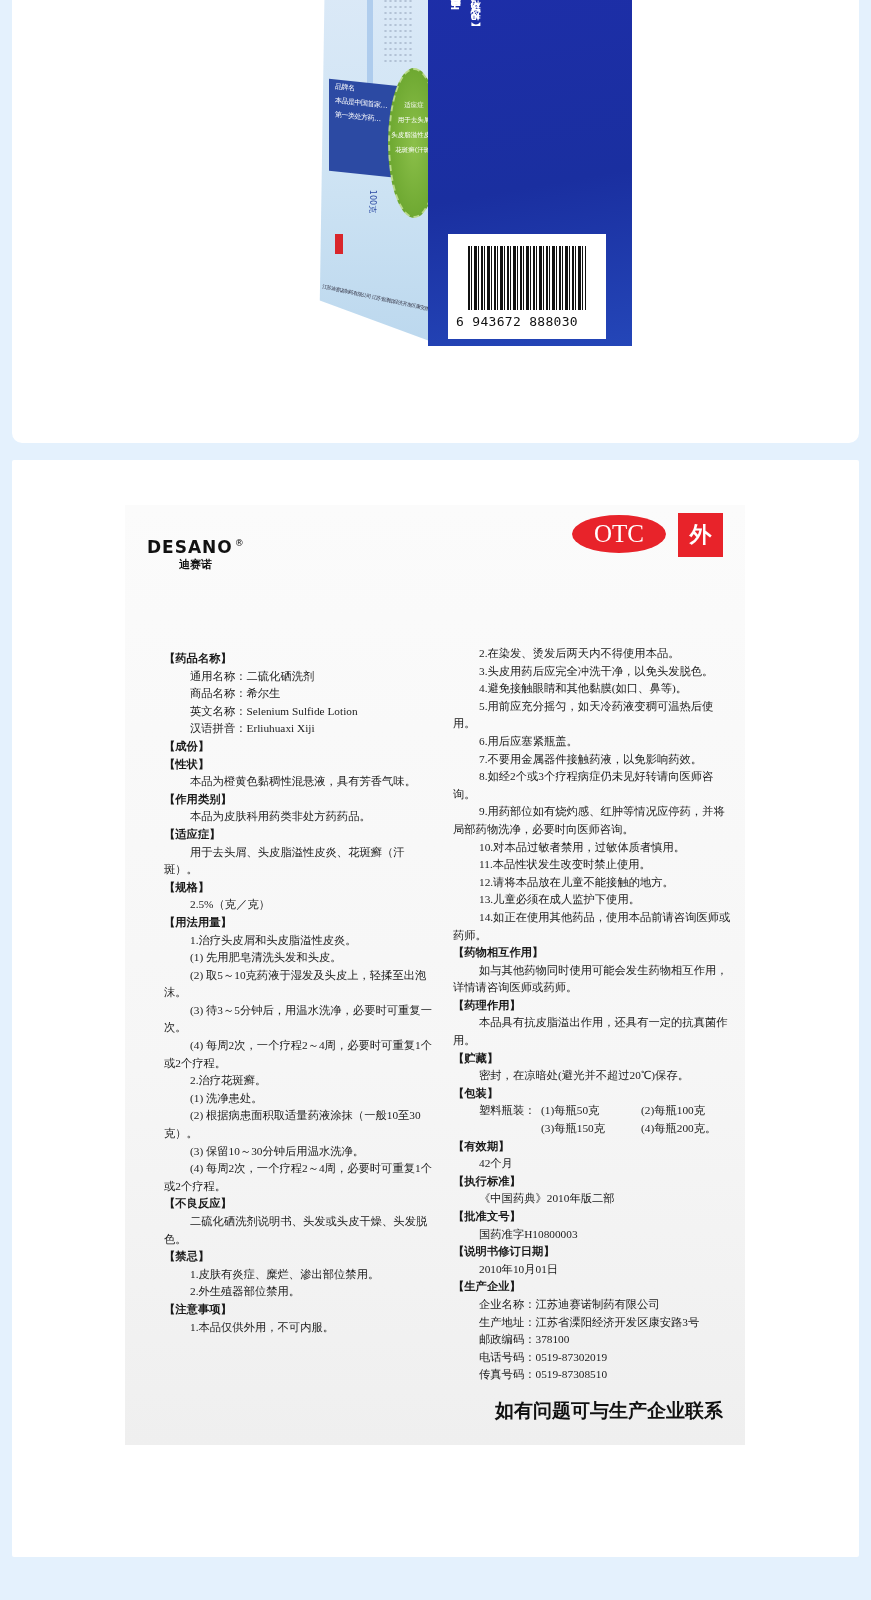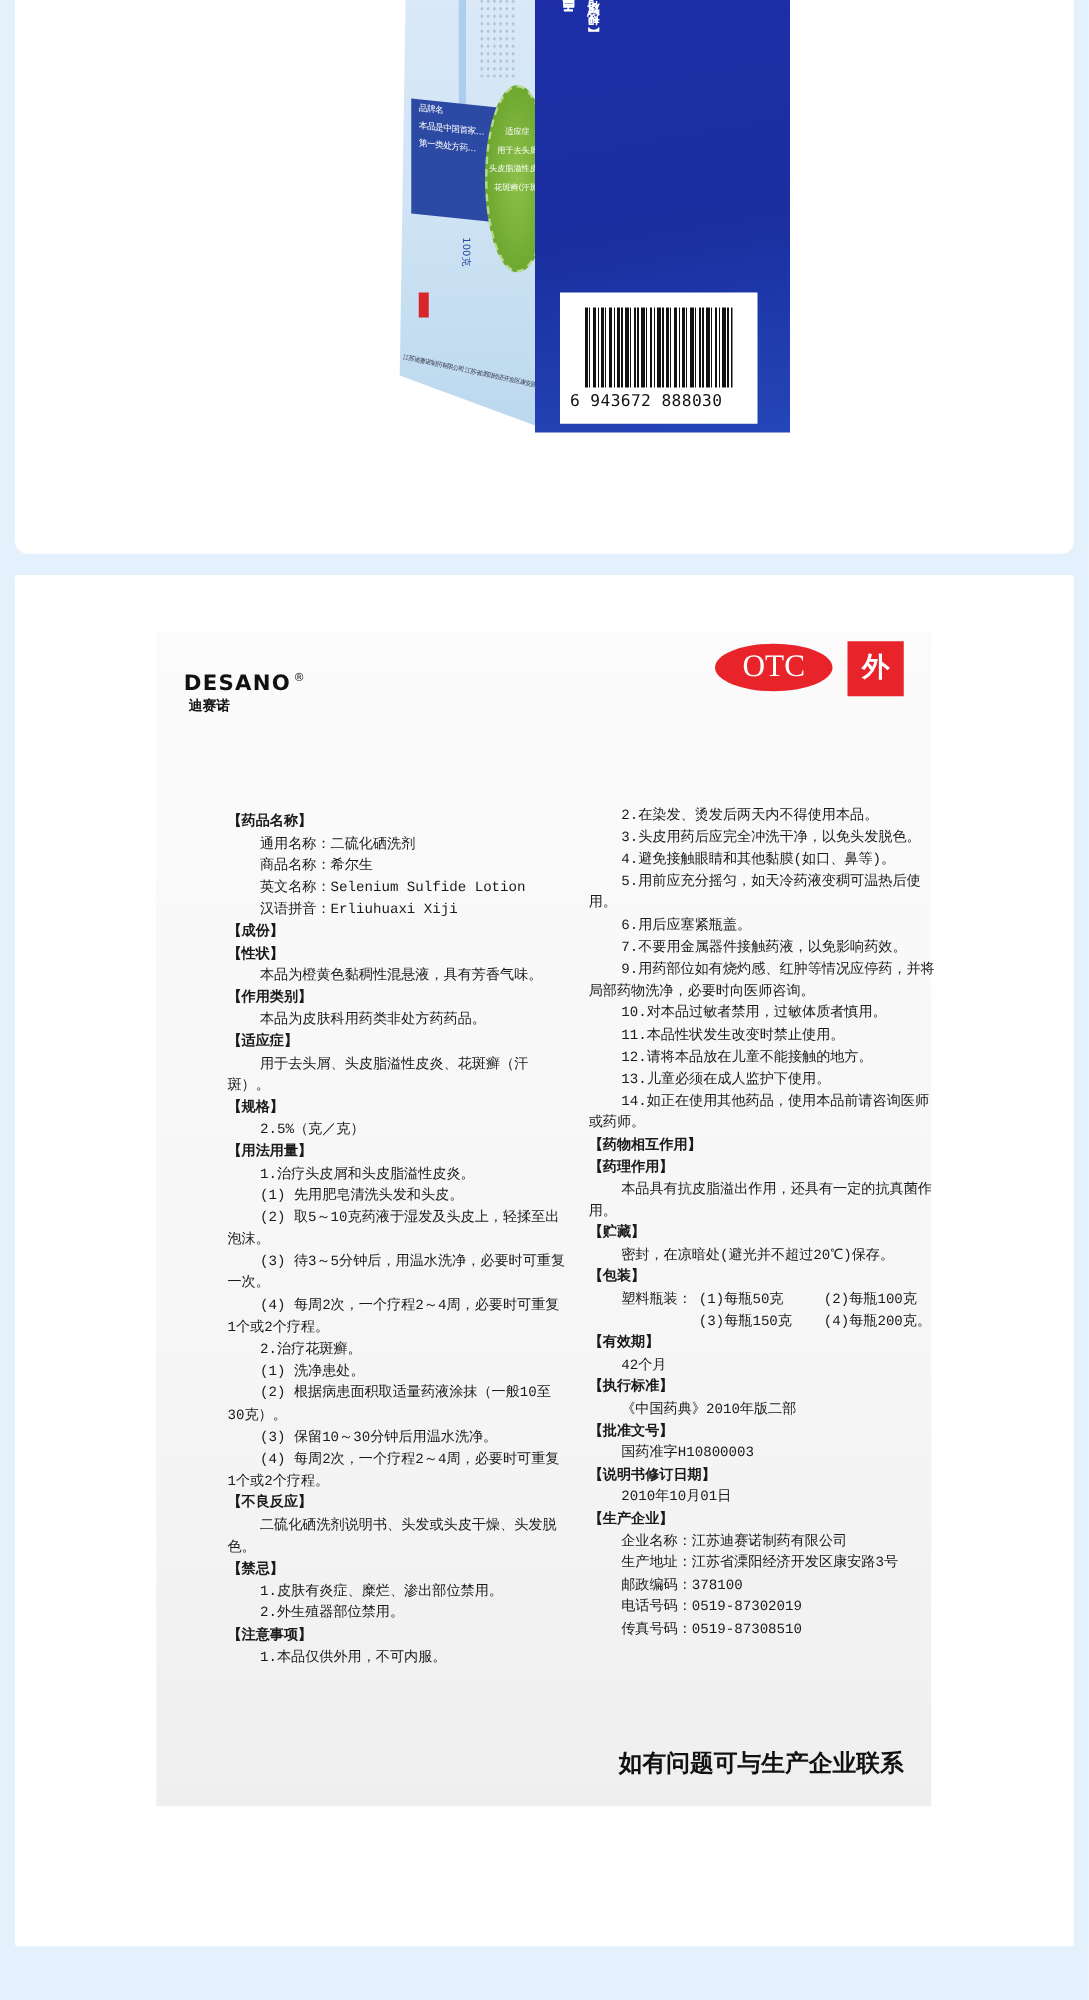--- a/index.html
+++ b/index.html
@@ -45,29 +45,29 @@
     background: repeating-linear-gradient(90deg, #111 0 2px, #fff 2px 3px, #111 3px 4px, #fff 4px 6px, #111 6px 9px, #fff 9px 10px, #111 10px 11px, #fff 11px 13px);
   }
   .barcode-num { position: absolute; left: 8px; top: 80px; width: 150px; font-family: "DejaVu Sans Mono", monospace; font-size: 13px; color: #111; letter-spacing: 0.3px; }
 
   
   .leaflet { position: absolute; left: 113px; top: 45px; width: 620px; height: 940px;
     background: linear-gradient(180deg, #fbfbfb 0%, #f6f6f6 60%, #efefef 100%); }
   .brand { position: absolute; left: 22px; top: 32px; }
   .brand-en { font-family: "DejaVu Sans", sans-serif; font-size: 17px; letter-spacing: 1px; color: #111; font-weight: bold; }
   .brand-en sup { font-size: 9px; font-weight: normal; margin-left: 2px; }
-  .brand-cn { font-family: "DejaVu Sans", sans-serif; font-size: 11px; font-weight: bold; margin-left: 4px; color: #111; }
+  .brand-cn { font-family: "DejaVu Sans", sans-serif; font-size: 11px; font-weight: bold; margin-left: 32px; color: #111; }
   .otc { position: absolute; left: 447px; top: 10px; width: 94px; height: 38px; background: #e8232a;
     border-radius: 50%; color: #fff; font-size: 25px; text-align: center; line-height: 38px; font-family: "Liberation Serif", serif; }
   .wai { position: absolute; left: 553px; top: 8px; width: 45px; height: 44px; background: #e8232a;
     color: #fff; font-size: 22px; text-align: center; line-height: 44px; font-family: "DejaVu Sans", sans-serif; font-weight: bold; }
   .title { position: absolute; left: 185px; top: 52px; font-size: 26px; color: #111; font-family: "DejaVu Sans", sans-serif; letter-spacing: 1px; }
   .subtitle { position: absolute; left: 148px; top: 97px; font-size: 13.5px; font-weight: bold; color: #111; font-family: "DejaVu Sans", sans-serif; }
 
-  .col { position: absolute; font-size: 11.3px; line-height: 17.6px; color: #1a1a1a; font-family: Liberation Mono, monospace; margin-left: 18px; }
+  .col { position: absolute; font-size: 11.3px; line-height: 17.6px; color: #1a1a1a; font-family: Liberation Serif, serif; }
   .col-left { left: 39px; top: 145px; width: 272px; }
   .col-right { left: 328px; top: 140px; width: 280px; }
   .col p { margin: 0; }
   .h { font-weight: bold; }
   .i1 { padding-left: 26px; }
   .para { text-indent: 26px; }
   .contact { position: absolute; left: 370px; top: 893px; font-size: 19px; font-weight: bold; color: #111; font-family: "DejaVu Sans", sans-serif; }
   .pack-row { display: flex; }
   .pack-row span { display: inline-block; }
 </style>
@@ -154,27 +154,29 @@
       <p class="para">1.本品仅供外用，不可内服。</p>
     </div>
 
     <div class="col col-right">
       <p class="para">2.在染发、烫发后两天内不得使用本品。</p>
       <p class="para">3.头皮用药后应完全冲洗干净，以免头发脱色。</p>
       <p class="para">4.避免接触眼睛和其他黏膜(如口、鼻等)。</p>
       <p class="para">5.用前应充分摇匀，如天冷药液变稠可温热后使用。</p>
       <p class="para">6.用后应塞紧瓶盖。</p>
       <p class="para">7.不要用金属器件接触药液，以免影响药效。</p>
+      <p class="para">8.如经2个或3个疗程病症仍未见好转请向医师咨询。</p>
       <p class="para">9.用药部位如有烧灼感、红肿等情况应停药，并将局部药物洗净，必要时向医师咨询。</p>
       <p class="para">10.对本品过敏者禁用，过敏体质者慎用。</p>
       <p class="para">11.本品性状发生改变时禁止使用。</p>
       <p class="para">12.请将本品放在儿童不能接触的地方。</p>
       <p class="para">13.儿童必须在成人监护下使用。</p>
       <p class="para">14.如正在使用其他药品，使用本品前请咨询医师或药师。</p>
       <p class="h">【药物相互作用】</p>
+      <p class="para">如与其他药物同时使用可能会发生药物相互作用，详情请咨询医师或药师。</p>
       <p class="h">【药理作用】</p>
       <p class="para">本品具有抗皮脂溢出作用，还具有一定的抗真菌作用。</p>
       <p class="h">【贮藏】</p>
       <p class="para">密封，在凉暗处(避光并不超过20℃)保存。</p>
       <p class="h">【包装】</p>
       <div class="pack-row i1">
         <span style="width:62px">塑料瓶装：</span>
         <span style="width:100px">(1)每瓶50克</span>
         <span>(2)每瓶100克</span>
       </div>

